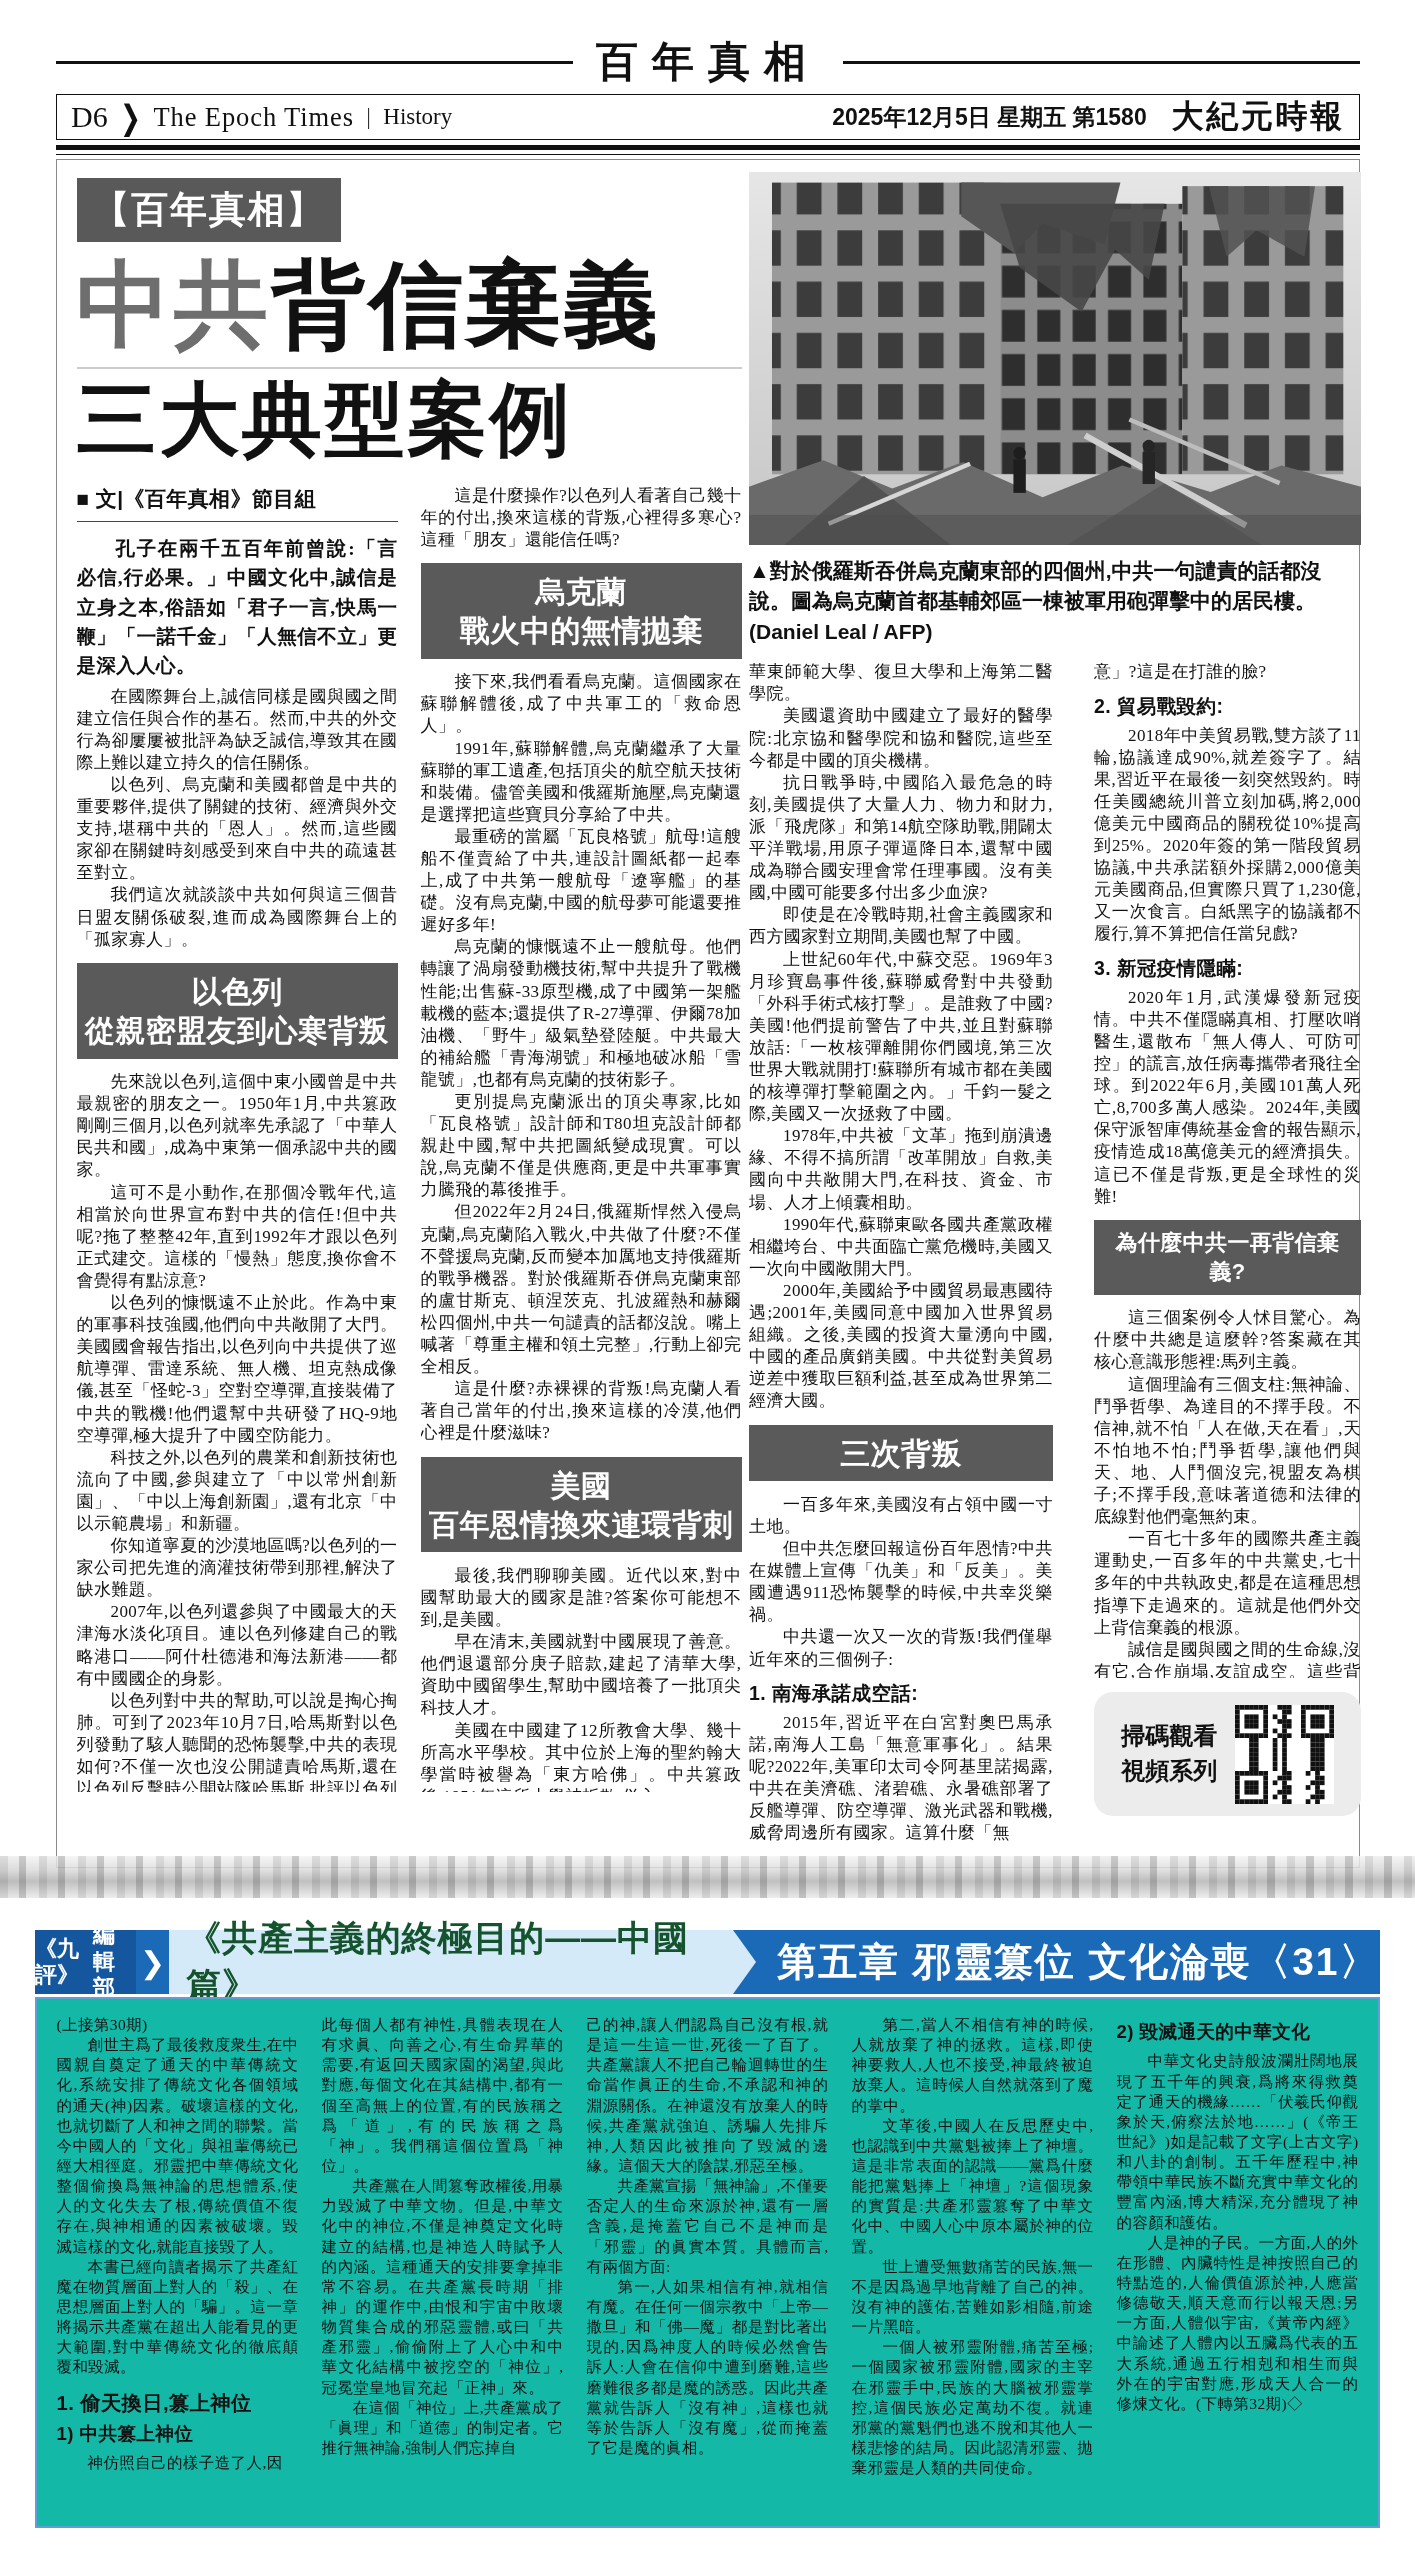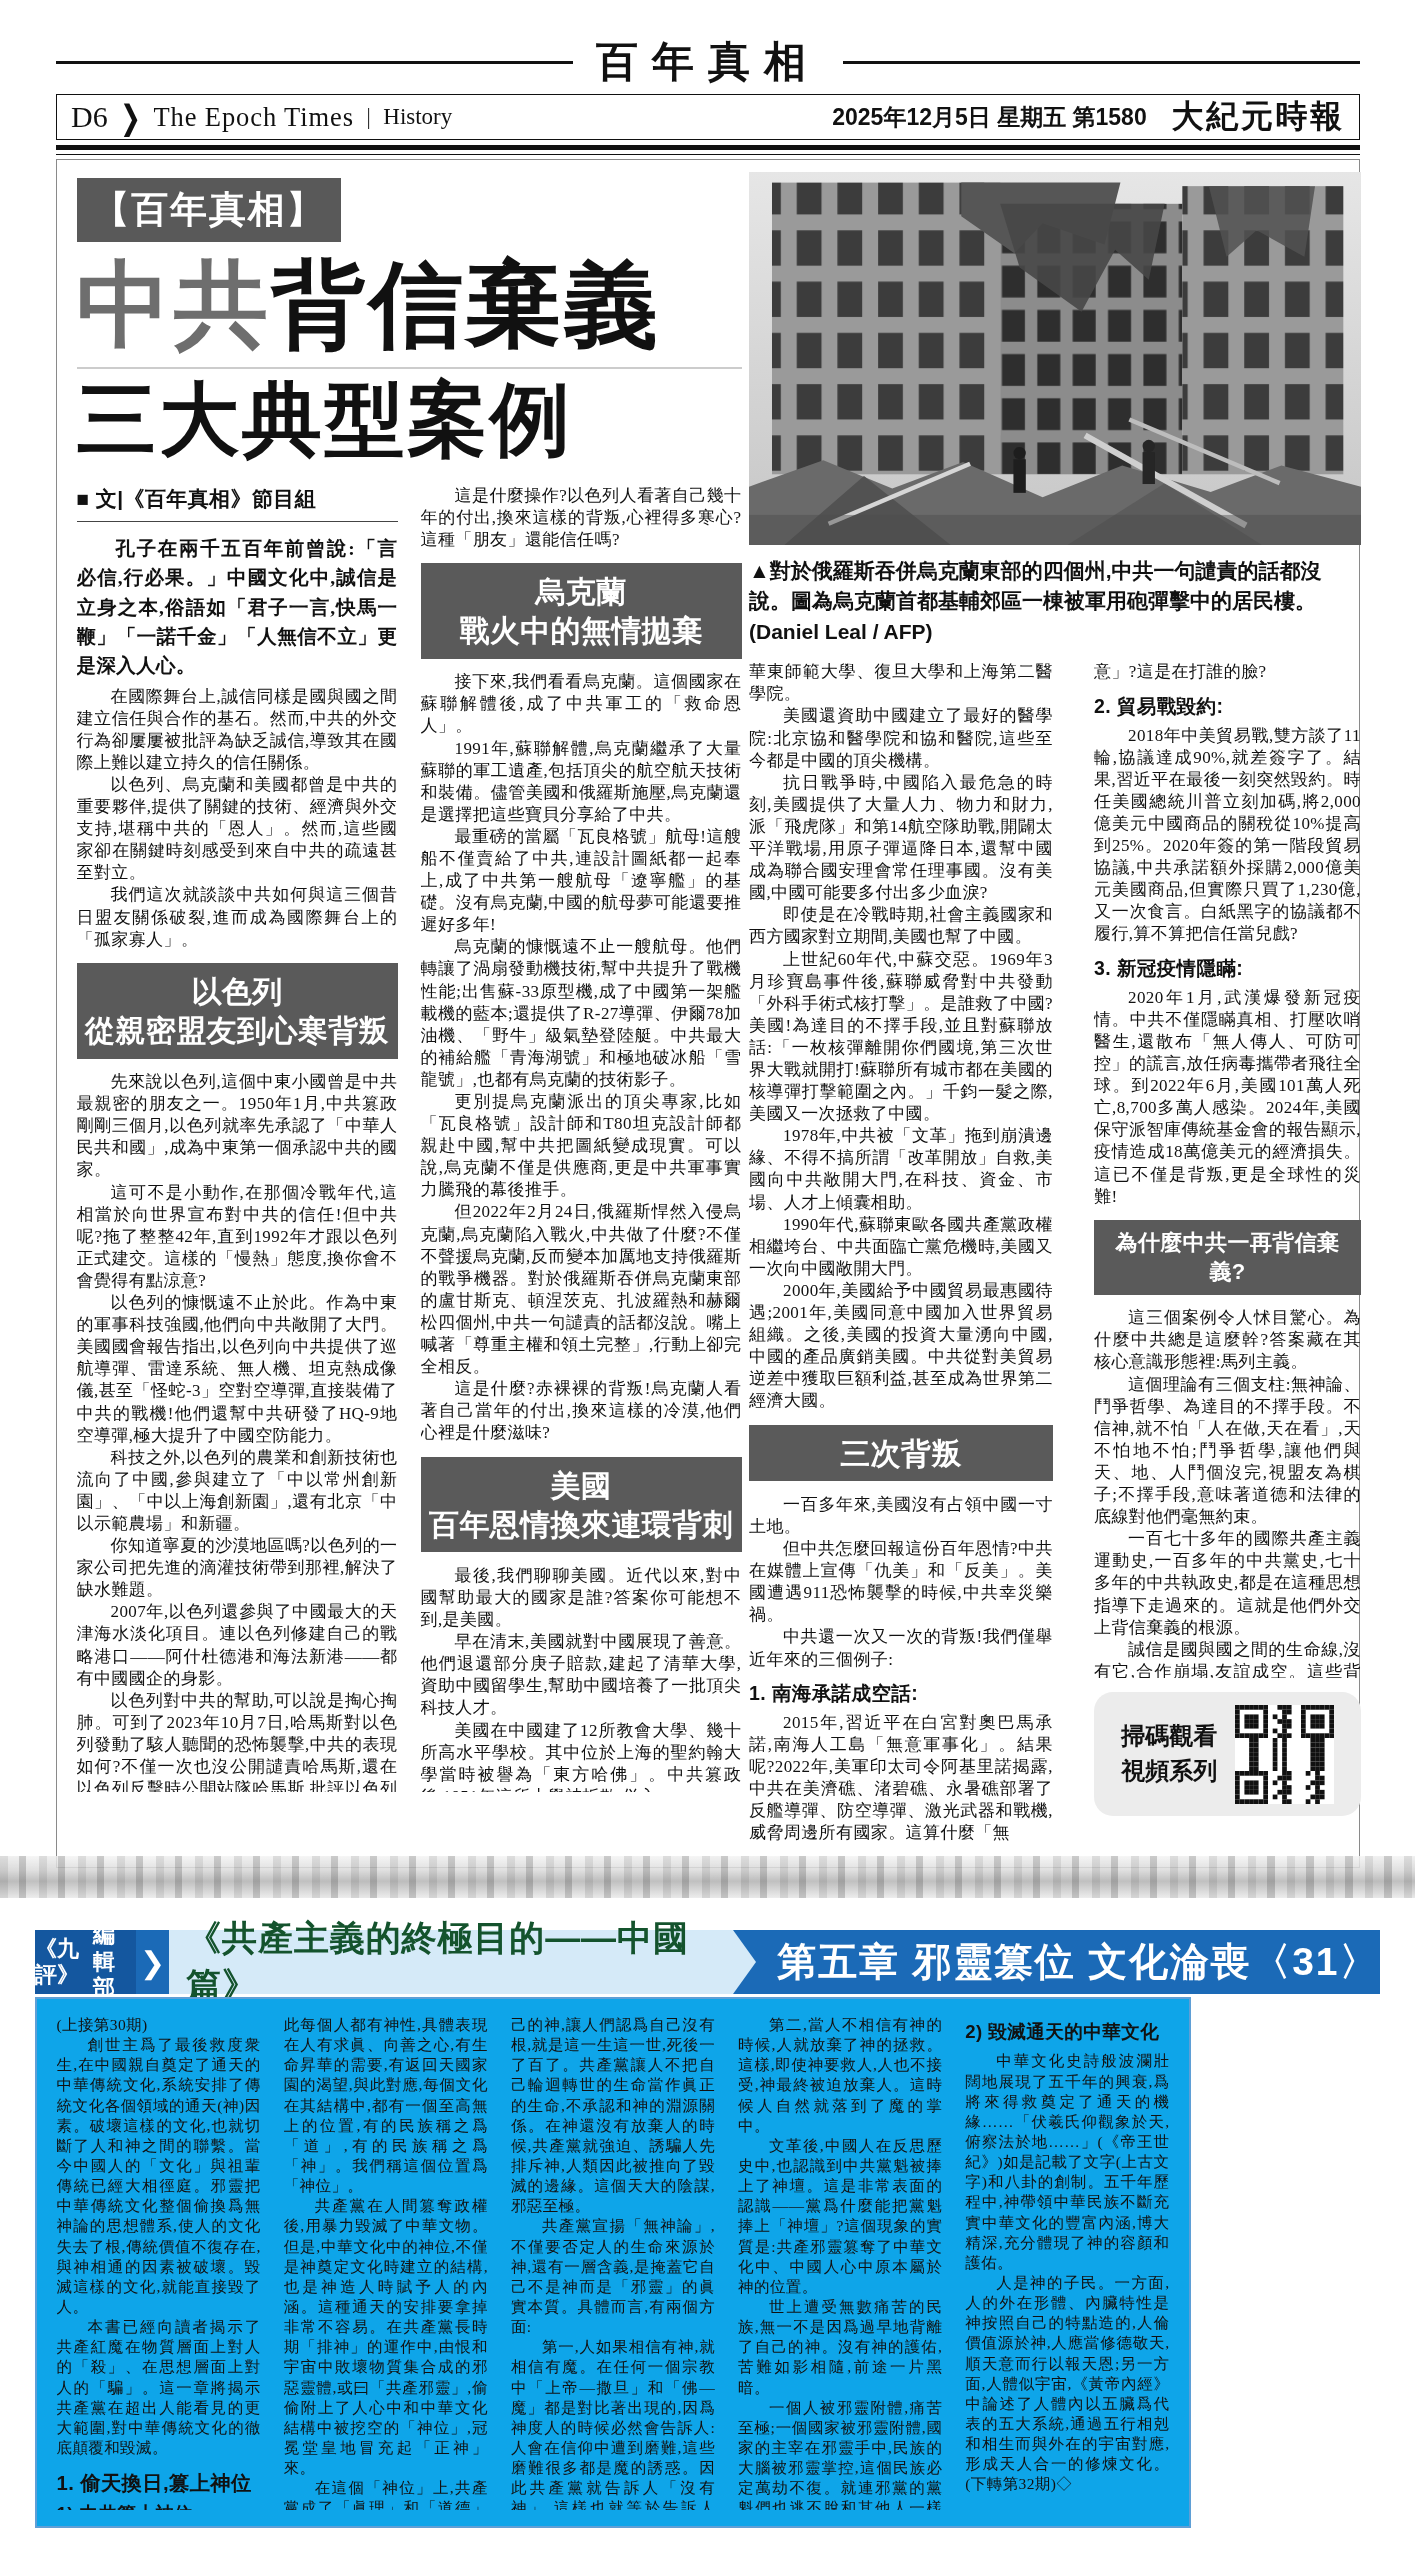--- a/index.html
+++ b/index.html
@@ -74,22 +74,22 @@
               font-weight:bold;font-size:22px;display:flex;flex-direction:row;align-items:center;
               justify-content:center;line-height:1.2;}
   .banner-chev1{color:#fff;font-size:30px;display:flex;align-items:center;padding:0 3.5px;
                 font-family:"Liberation Sans",sans-serif;}
   .book-box{background:#d5eaf8;color:#14532d;display:flex;align-items:center;padding:0 17.7px;
             font-family:"Liberation Sans",sans-serif;font-weight:900;font-size:35px;letter-spacing:0.9px;}
   .banner-tri{width:0;height:0;border-top:32px solid transparent;border-bottom:32px solid transparent;
               border-left:23px solid #d5eaf8;}
   .chapter-title{color:#fff;font-family:"Liberation Sans",sans-serif;font-weight:900;font-size:39px;
                  display:flex;align-items:center;padding-left:21px;letter-spacing:1.8px;white-space:nowrap;}
-  .bottom-box{position:absolute;top:1997px;left:35px;width:1156px;height:531px;border:2.7px solid #5f9fd6;
-              box-sizing:border-box;background:#0ea5e9;padding:16px 19.5px;}
+  .bottom-box{position:absolute;top:1997px;left:35px;width:1345px;height:531px;border:2.7px solid #5f9fd6;
+              box-sizing:border-box;background:#14b8a6;padding:16px 19.5px;}
   .bottom-cols{display:flex;gap:23px;height:100%;}
   .bcol{flex:1;font-size:15.5px;line-height:1.3;text-align:justify;overflow:hidden;letter-spacing:0.4px;}
   .bcol .para{text-indent:2em;margin:0;}
   .bcol .para.cont{text-indent:0;}
   .bhead1{font-family:"Liberation Sans",sans-serif;font-weight:bold;font-size:20.3px;margin:12.4px 0 3.5px;}
   .bhead2{font-family:"Liberation Sans",sans-serif;font-weight:bold;font-size:18.6px;margin:5.3px 0 7px;}
 </style>
 </head>
 <body>
 
@@ -200,21 +200,21 @@
         <rect x="445" y="317" width="14" height="36" fill="#262626"></rect>
         <rect y="388" width="692" height="34" fill="#4c4c4c" opacity="0.45"></rect>
       </svg>
       <div class="caption">▲對於俄羅斯吞併烏克蘭東部的四個州,中共一句譴責的話都沒說。圖為烏克蘭首都基輔郊區一棟被軍用砲彈擊中的居民樓。(Daniel Leal / AFP)</div>
       <div class="right-cols">
         <div class="c3">
             <p class="para cont">華東師範大學、復旦大學和上海第二醫學院。</p>
             <p class="para">美國還資助中國建立了最好的醫學院:北京協和醫學院和協和醫院,這些至今都是中國的頂尖機構。</p>
             <p class="para">抗日戰爭時,中國陷入最危急的時刻,美國提供了大量人力、物力和財力,派「飛虎隊」和第14航空隊助戰,開闢太平洋戰場,用原子彈逼降日本,還幫中國成為聯合國安理會常任理事國。沒有美國,中國可能要多付出多少血淚?</p>
             <p class="para">即使是在冷戰時期,社會主義國家和西方國家對立期間,美國也幫了中國。</p>
-            <p class="para">上世紀60年代,中蘇交惡。1969年3月珍寶島事件後,蘇聯威脅對中共發動「外科手術式核打擊」。是誰救了中國?美國!為達目的不擇手段,並且對蘇聯放話:「一枚核彈離開你們國境,第三次世界大戰就開打!蘇聯所有城市都在美國的核導彈打擊範圍之內。」千鈞一髮之際,美國又一次拯救了中國。</p>
+            <p class="para">上世紀60年代,中蘇交惡。1969年3月珍寶島事件後,蘇聯威脅對中共發動「外科手術式核打擊」。是誰救了中國?美國!他們提前警告了中共,並且對蘇聯放話:「一枚核彈離開你們國境,第三次世界大戰就開打!蘇聯所有城市都在美國的核導彈打擊範圍之內。」千鈞一髮之際,美國又一次拯救了中國。</p>
             <p class="para">1978年,中共被「文革」拖到崩潰邊緣、不得不搞所謂「改革開放」自救,美國向中共敞開大門,在科技、資金、市場、人才上傾囊相助。</p>
             <p class="para">1990年代,蘇聯東歐各國共產黨政權相繼垮台、中共面臨亡黨危機時,美國又一次向中國敞開大門。</p>
             <p class="para">2000年,美國給予中國貿易最惠國待遇;2001年,美國同意中國加入世界貿易組織。之後,美國的投資大量湧向中國,中國的產品廣銷美國。中共從對美貿易逆差中獲取巨額利益,甚至成為世界第二經濟大國。</p>
             <div class="section-box">
               <div>三次背叛</div>
             </div>
             <p class="para">一百多年來,美國沒有占領中國一寸土地。</p>
             <p class="para">但中共怎麼回報這份百年恩情?中共在媒體上宣傳「仇美」和「反美」。美國遭遇911恐怖襲擊的時候,中共幸災樂禍。</p>
             <p class="para">中共還一次又一次的背叛!我們僅舉近年來的三個例子:</p>
             <div class="subhead">1. 南海承諾成空話:</div>

